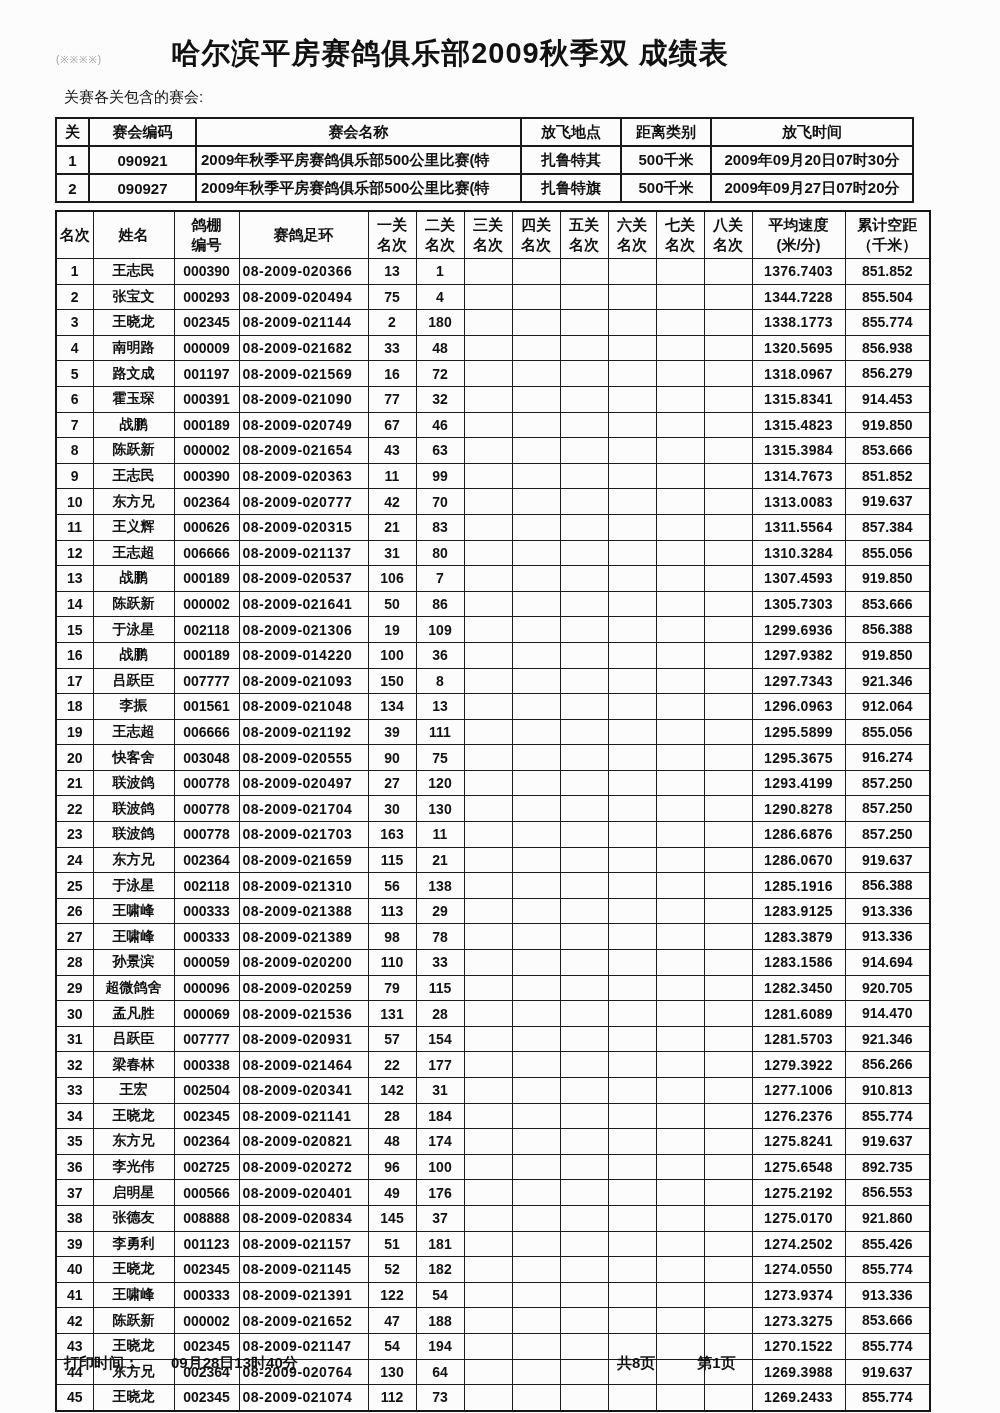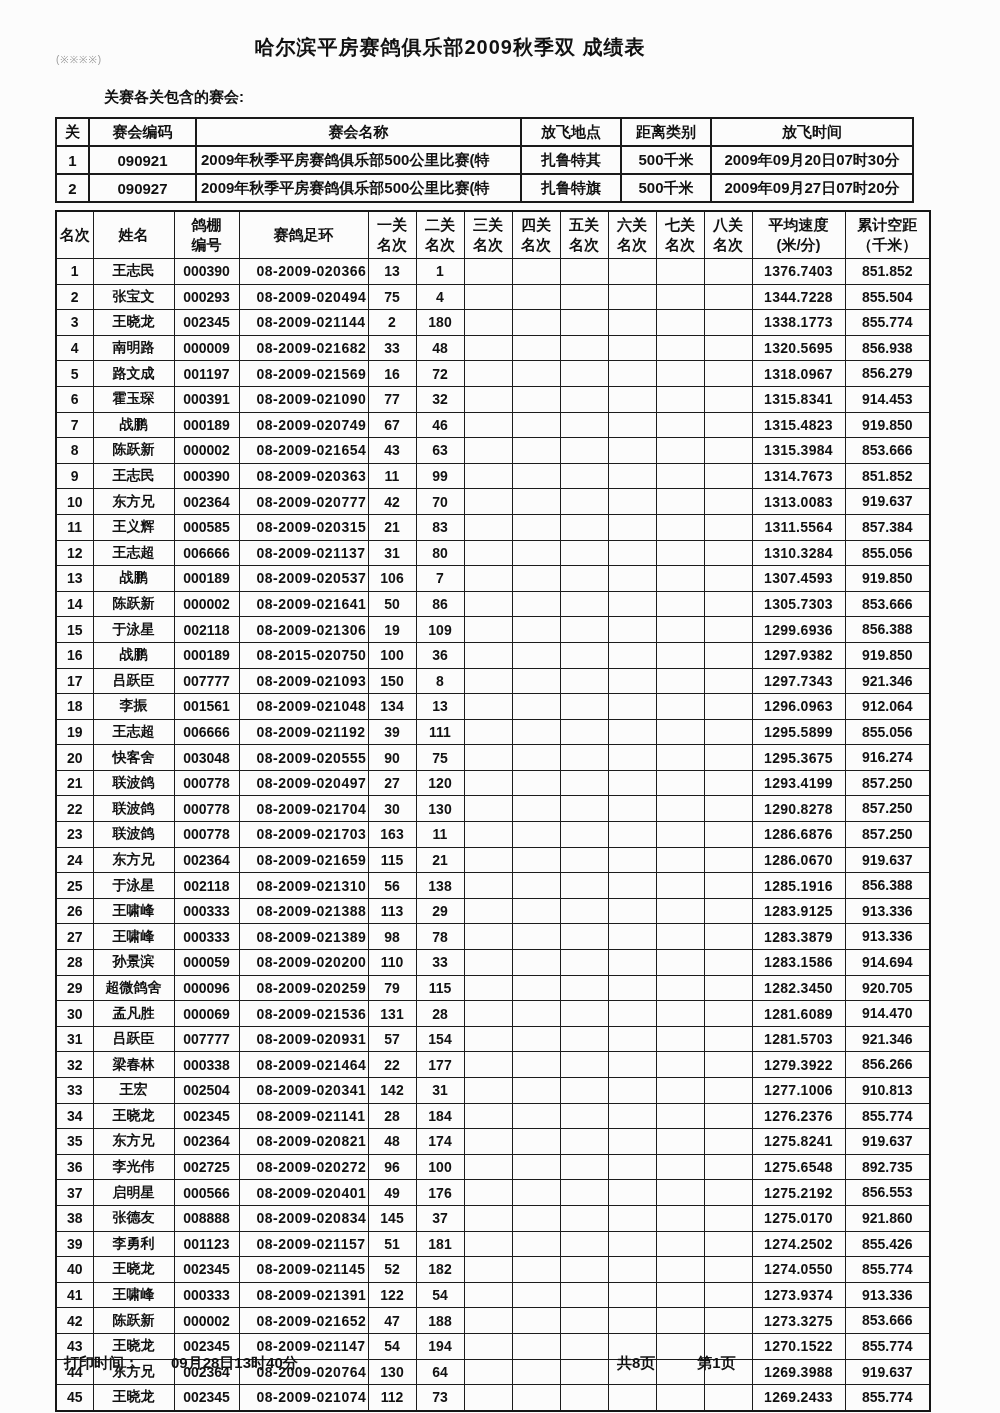--- a/index.html
+++ b/index.html
@@ -12,26 +12,26 @@
     overflow: hidden;
   }
   .page { position: absolute; inset: 0; }
 
   .tiny-watermark {
     position: absolute; left: 56px; top: 52px;
     font-size: 10px; color: #9a9a9a; letter-spacing: 1px;
   }
   .doc-title {
     position: absolute; left: 0; top: 34px; width: 900px;
-    text-align: center; font-size: 20px; font-weight: bold;
+    text-align: center; font-size: 29px; font-weight: bold;
     letter-spacing: 1px;
   }
   .doc-subtitle {
     position: absolute; left: 64px; top: 88px;
-    font-size: 15px; font-weight: bold; margin-left: 40px;
+    font-size: 15px; font-weight: normal;
   }
 
   table { border-collapse: collapse; table-layout: fixed; }
   th, td { overflow: hidden; white-space: nowrap; }
 
   
   .races {
     position: absolute; left: 55px; top: 117px; width: 857px;
     border: 2.5px solid #161616;
     font-size: 15px;
@@ -53,21 +53,21 @@
     border: 1.5px solid #1c1c1c;
     font-size: 15px; font-weight: 600;
     height: 46px; white-space: pre-line; line-height: 1.35;
     vertical-align: middle; padding: 0 1px;
   }
   .results td {
     border: 1.5px solid #1c1c1c;
     height: 20.6px; text-align: center;
     font-weight: 600; padding: 0 2px;
   }
-  .results td.c3 { text-align: left; padding-left: 17px; letter-spacing: 0.5px; }
+  .results td.c3 { text-align: left; padding-left: 3px; letter-spacing: 0.5px; }
   .results td.c12 { letter-spacing: 0.3px; }
   .results td.c13 { vertical-align: top; padding-top: 4px; }
 
   .footer-line {
     position: absolute; top: 1354px; left: 64px; width: 870px;
     font-size: 15px; font-weight: 600;
   }
   .footer-time-value { margin-left: 32px; }
   .footer-pages { position: absolute; left: 553px; top: 0; }
   .footer-page-current { margin-left: 42px; }
@@ -331,21 +331,21 @@
           <td class="c8"></td>
           <td class="c9"></td>
           <td class="c10"></td>
           <td class="c11"></td>
           <td class="c12">1313.0083</td>
           <td class="c13">919.637</td>
         </tr>
         <tr>
           <td class="c0">11</td>
           <td class="c1">王义辉</td>
-          <td class="c2">000585</td>
+          <td class="c2">000626</td>
           <td class="c3">08-2009-020315</td>
           <td class="c4">21</td>
           <td class="c5">83</td>
           <td class="c6"></td>
           <td class="c7"></td>
           <td class="c8"></td>
           <td class="c9"></td>
           <td class="c10"></td>
           <td class="c11"></td>
           <td class="c12">1311.5564</td>
@@ -412,21 +412,21 @@
           <td class="c9"></td>
           <td class="c10"></td>
           <td class="c11"></td>
           <td class="c12">1299.6936</td>
           <td class="c13">856.388</td>
         </tr>
         <tr>
           <td class="c0">16</td>
           <td class="c1">战鹏</td>
           <td class="c2">000189</td>
-          <td class="c3">08-2015-020750</td>
+          <td class="c3">08-2009-014220</td>
           <td class="c4">100</td>
           <td class="c5">36</td>
           <td class="c6"></td>
           <td class="c7"></td>
           <td class="c8"></td>
           <td class="c9"></td>
           <td class="c10"></td>
           <td class="c11"></td>
           <td class="c12">1297.9382</td>
           <td class="c13">919.850</td>

